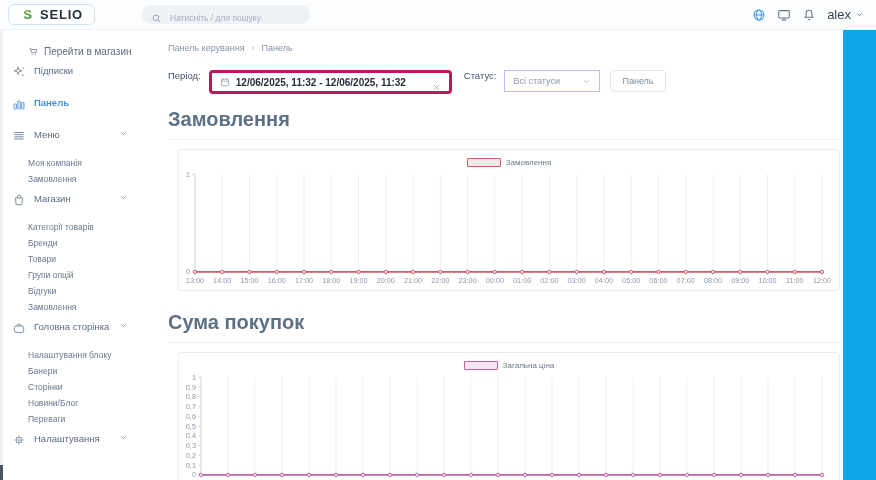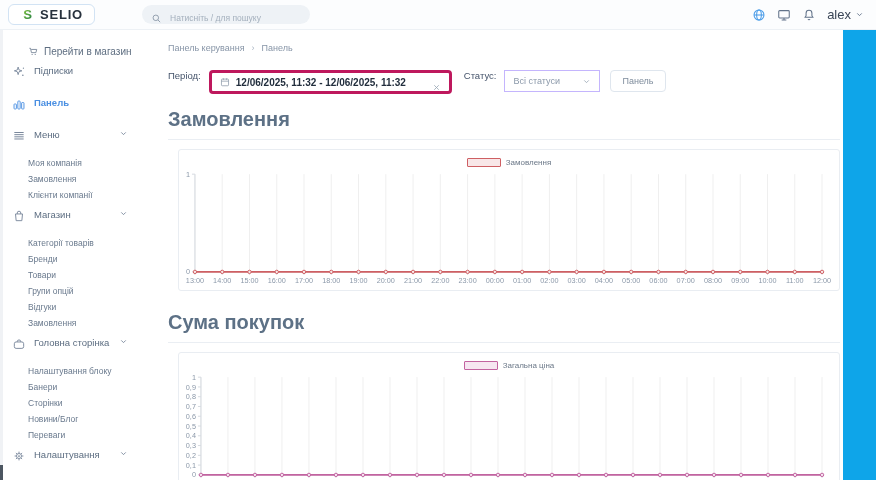--- a/index.html
+++ b/index.html
@@ -185,21 +185,20 @@
             </span>
             <span>Меню</span>
             <span class="chev">
               <svg viewBox="0 0 24 24" fill="none" stroke="currentColor" stroke-width="2.4">
                 <path d="M6 9l6 6 6-6"></path>
               </svg>
             </span>
           </div>
           <div class="nav-child">Моя компанія</div>
           <div class="nav-child">Замовлення</div>
-          <div class="nav-child">Клієнти компанії</div>
         </div>
         <div class="nav-group">
           <div class="nav-item">
             <span class="icon">
               <svg viewBox="0 0 24 24" fill="none" stroke="currentColor" stroke-width="1.6">
                 <path d="M6 8.5h12l-1.1 11.5H7.1z"></path>
                 <path d="M9 8.5V6.8a3 3 0 0 1 6 0v1.7"></path>
               </svg>
             </span>
             <span>Магазин</span>

